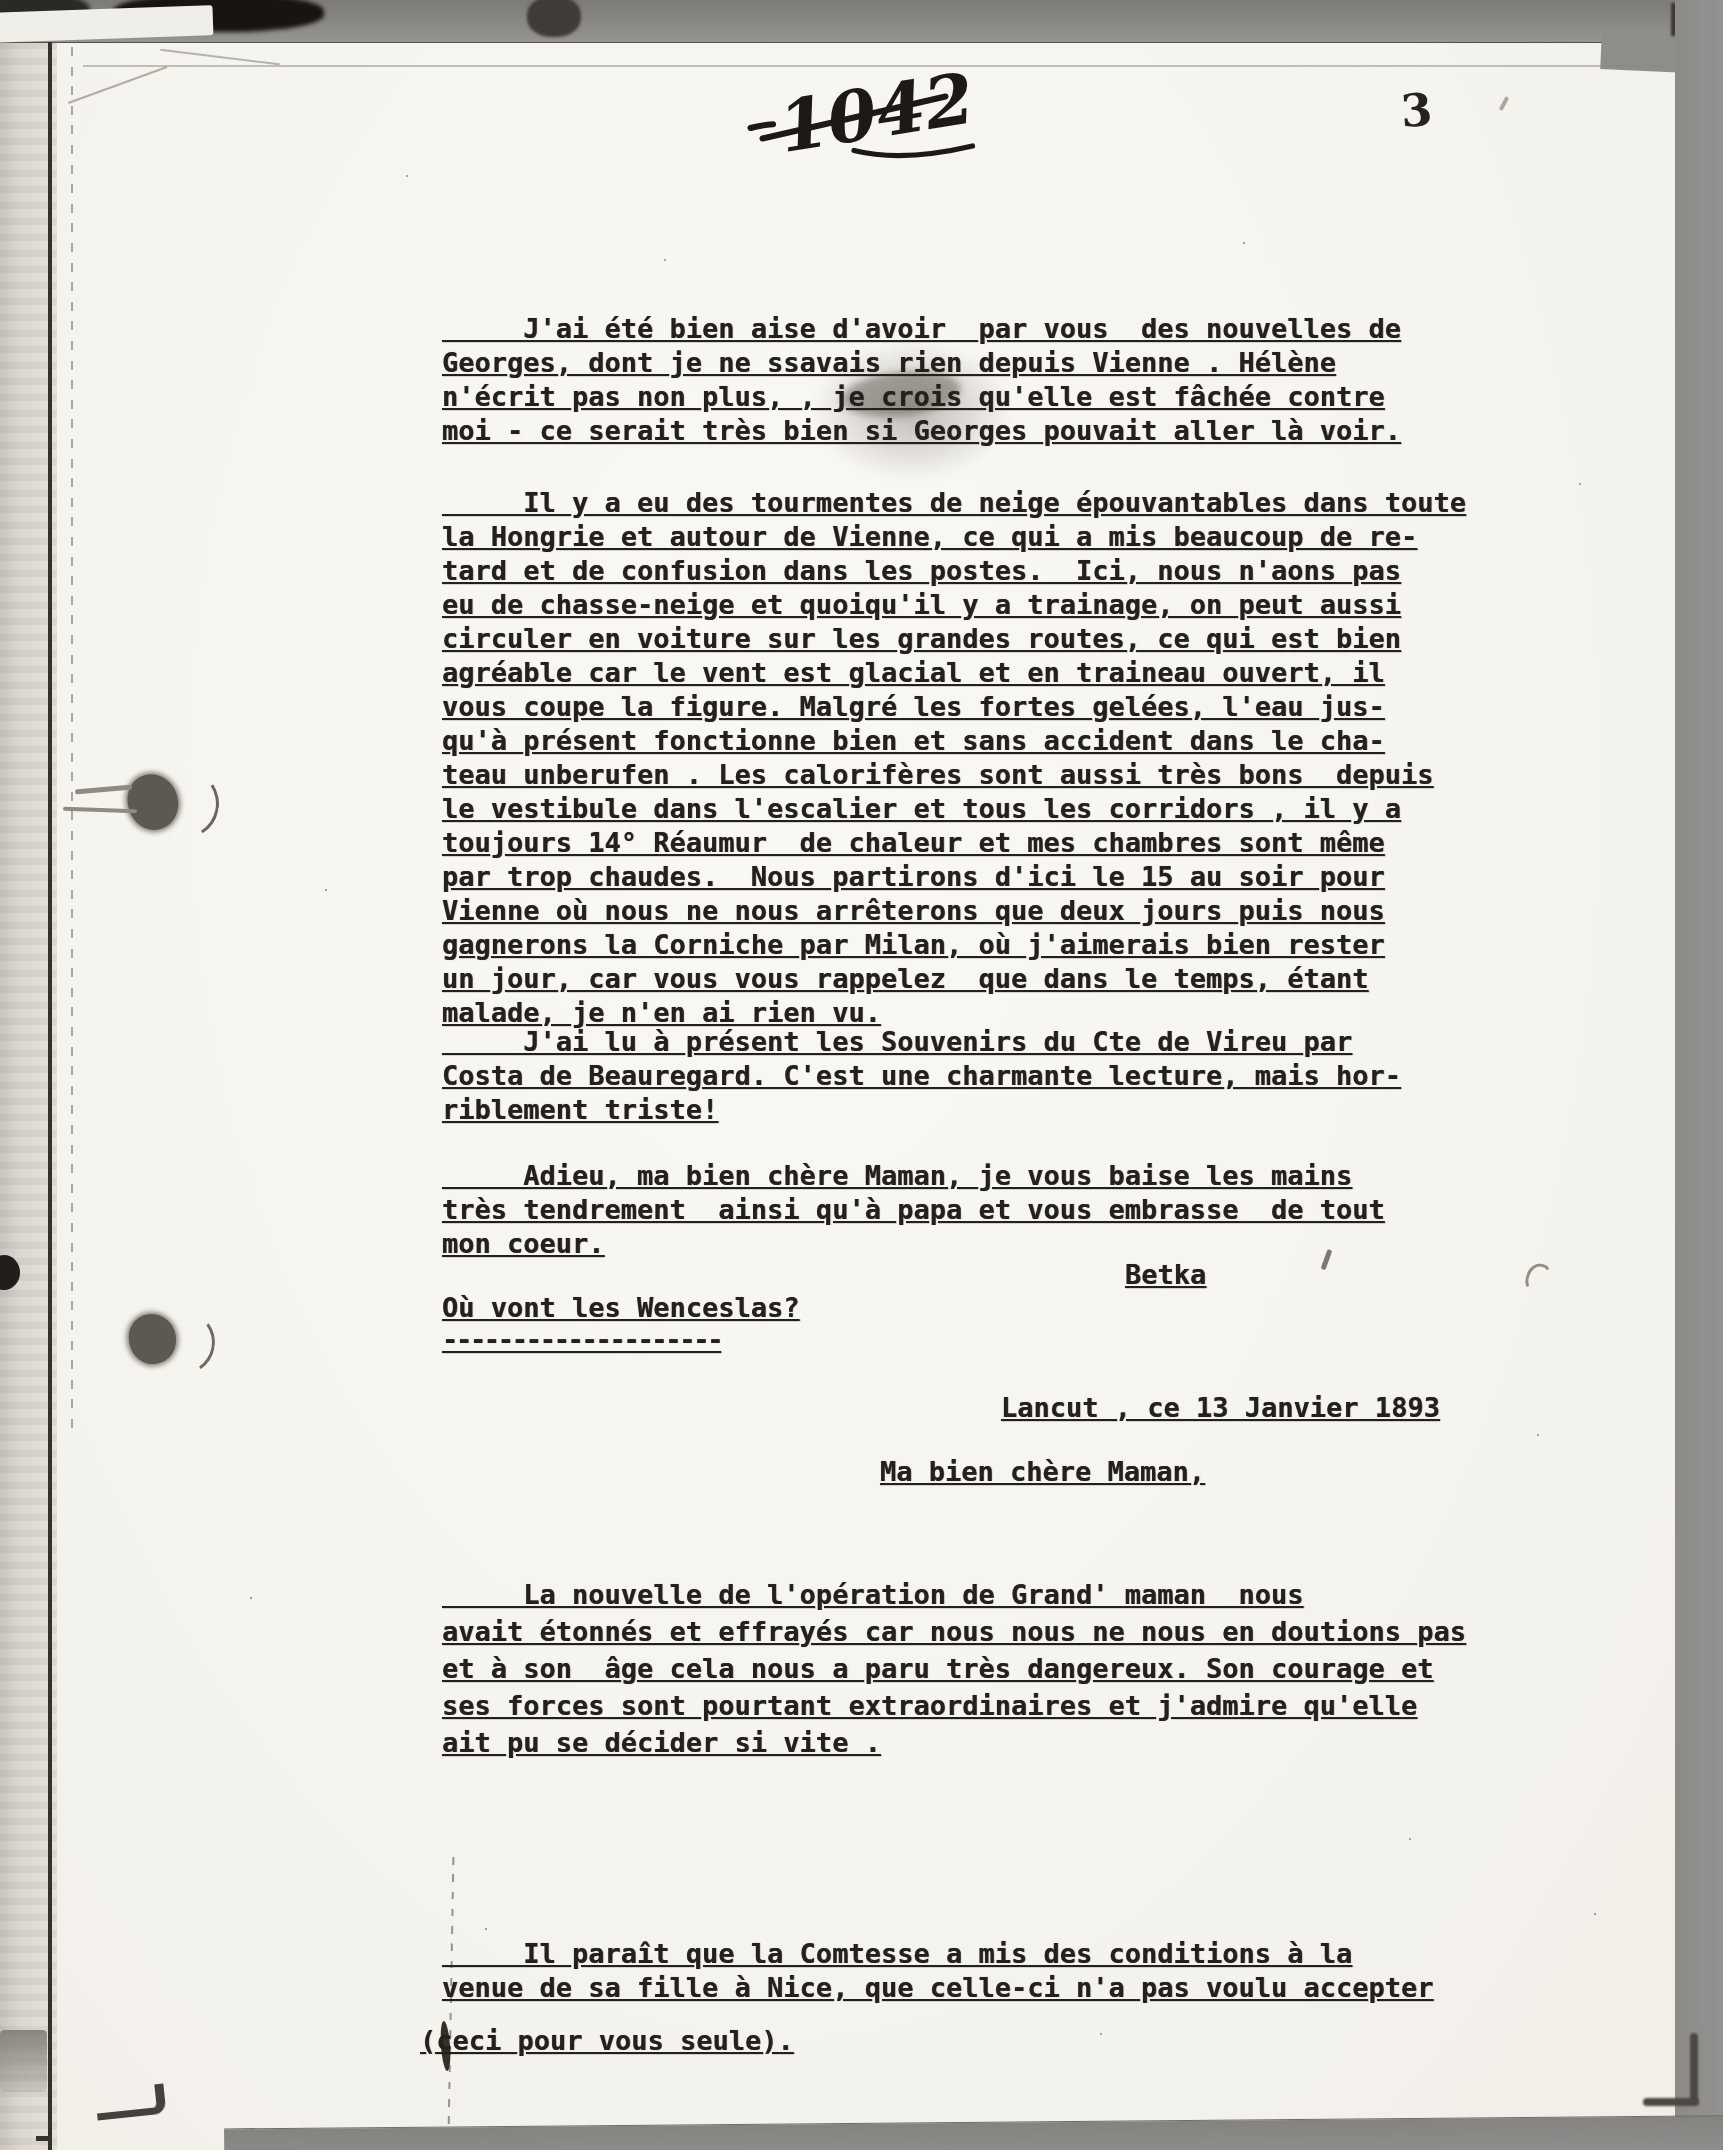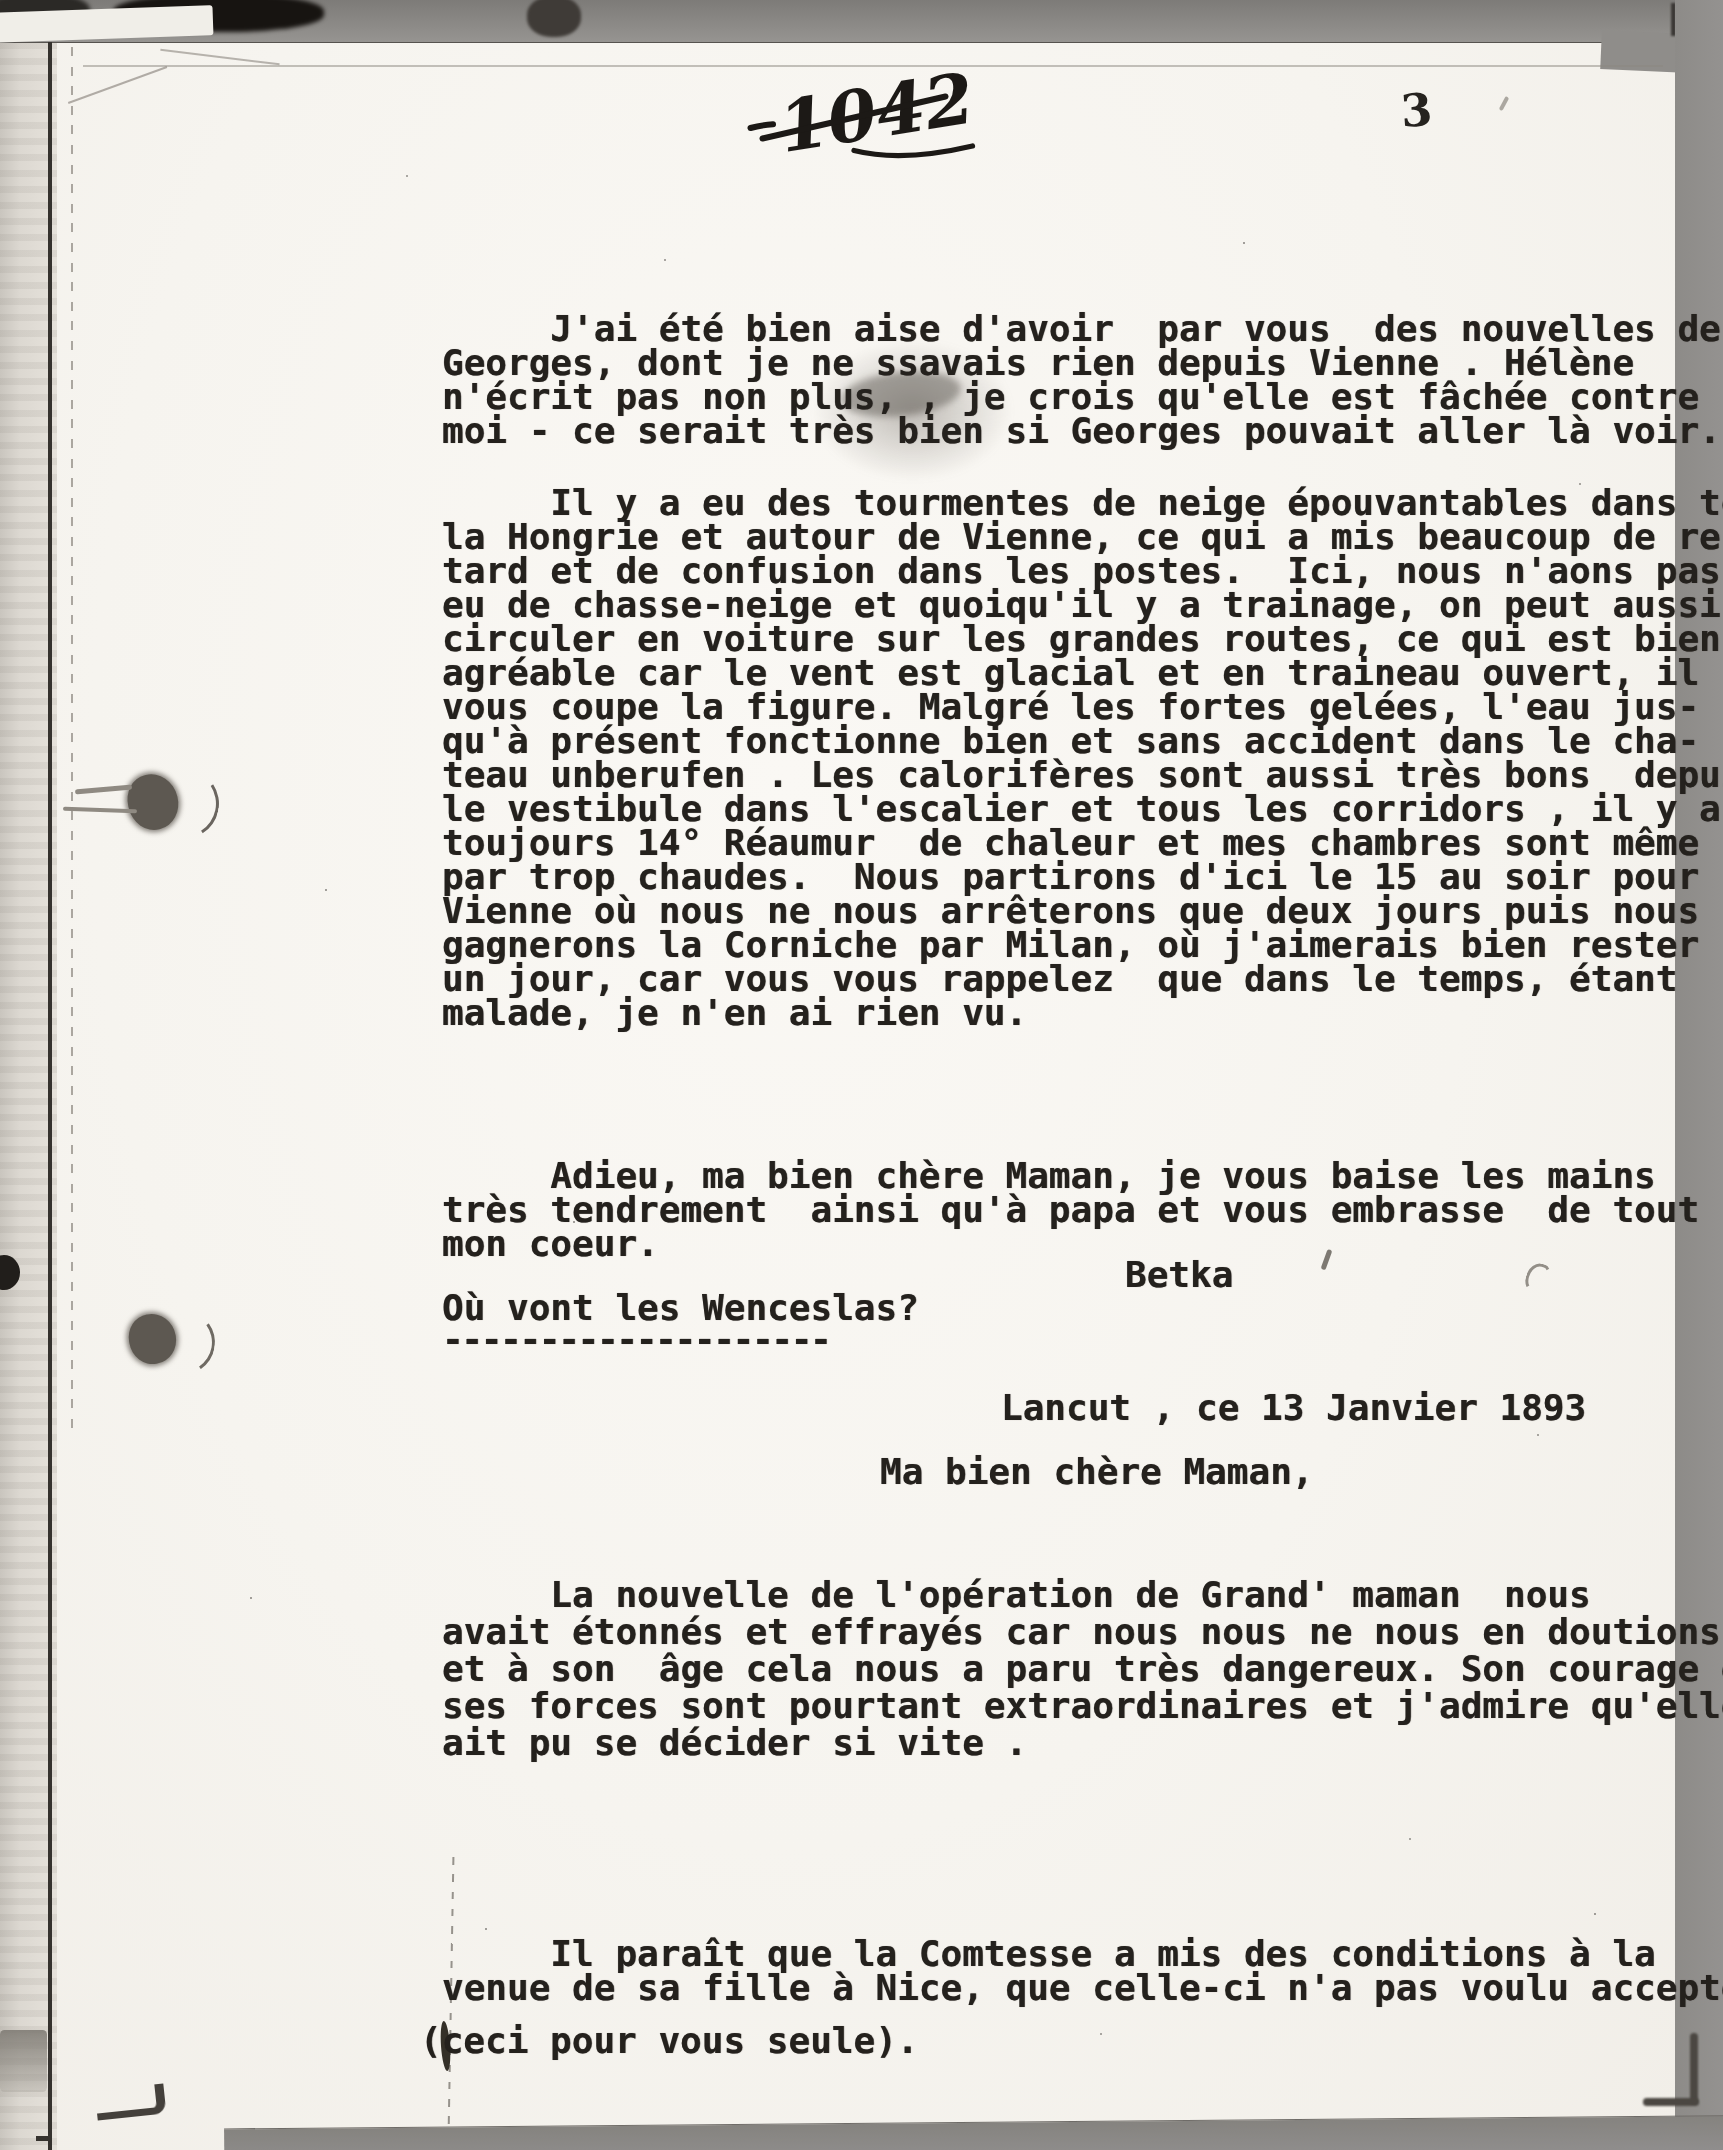--- a/index.html
+++ b/index.html
@@ -70,22 +70,22 @@
         background:repeating-linear-gradient(180deg,#57524b 0 7.5px,transparent 7.5px 17.3px);transform:rotate(1deg);}
   .ink-sliver{position:absolute;left:441px;top:2021px;width:9px;height:50px;background:#343028;
         border-radius:50%;transform:rotate(-4deg);}
   
   .smudge-a{position:absolute;left:811px;top:339px;width:203px;height:143px;border-radius:50%;
         background:radial-gradient(ellipse,rgba(110,104,97,.42) 0%,rgba(110,104,97,0) 70%);filter:blur(3px);}
   .smudge-b{position:absolute;left:841px;top:372px;width:120px;height:44px;border-radius:50%;
         background:rgba(82,77,70,.45);filter:blur(3.8px);transform:rotate(-6deg);}
   
   .tw{position:absolute;white-space:pre;font-family:"DejaVu Sans Mono",monospace;
-      font-size:36px;line-height:34px;font-weight:700;color:#24211d;
-      text-shadow:0.5px 0.3px 0.7px rgba(32,28,24,.55), -0.2px 0 0.5px rgba(32,28,24,.3);}
+      font-size:27px;line-height:34px;font-weight:700;color:#24211d;
+      text-shadow:0.5px 0.3px 0.7px rgba(32,28,24,.55), -0.2px 0 0.5px rgba(32,28,24,.3);text-decoration:underline;}
   .lh49{line-height:37px;}
   
   .pageno{position:absolute;left:1401px;top:84px;font-family:"DejaVu Serif",serif;
       font-size:45px;font-weight:600;color:#26231f;transform:rotate(-4deg);}
   .hw-svg{position:absolute;left:741px;top:65px;}
   .pen-tick{position:absolute;left:1324px;top:1249px;width:4.5px;height:21px;background:#5f5a53;
       border-radius:2.3px;transform:rotate(20deg);opacity:.8;}
   .pen-squiggle{position:absolute;left:1526px;top:1263px;width:16.6px;height:24px;
       border:3px solid #6b655d;border-right-color:transparent;border-bottom-color:transparent;
       border-radius:60% 40% 50% 50%;transform:rotate(16deg);opacity:.7;}
@@ -161,20 +161,23 @@
 vous coupe la figure. Malgré les fortes gelées, l'eau jus-
 qu'à présent fonctionne bien et sans accident dans le cha-
 teau unberufen . Les calorifères sont aussi très bons  depuis
 le vestibule dans l'escalier et tous les corridors , il y a
 toujours 14° Réaumur  de chaleur et mes chambres sont même
 par trop chaudes.  Nous partirons d'ici le 15 au soir pour
 Vienne où nous ne nous arrêterons que deux jours puis nous
 gagnerons la Corniche par Milan, où j'aimerais bien rester
 un jour, car vous vous rappelez  que dans le temps, étant
 malade, je n'en ai rien vu.</div>
+  <div class="tw" style="left:442px;top:1025px">     J'ai lu à présent les Souvenirs du Cte de Vireu par
+Costa de Beauregard. C'est une charmante lecture, mais hor-
+riblement triste!</div>
   <div class="tw" style="left:442px;top:1159px">     Adieu, ma bien chère Maman, je vous baise les mains
 très tendrement  ainsi qu'à papa et vous embrasse  de tout
 mon coeur.</div>
   <div class="tw" style="left:1125px;top:1258px">Betka</div>
   <div class="tw" style="left:442px;top:1291px">Où vont les Wenceslas?</div>
   <div class="tw" style="left:442px;top:1323px;letter-spacing:-2.3px">--------------------</div>
 
   <div class="tw" style="left:1001px;top:1391px">Lancut , ce 13 Janvier 1893</div>
   <div class="tw" style="left:880px;top:1455px">Ma bien chère Maman,</div>
   <div class="tw lh49" style="left:442px;top:1576px">     La nouvelle de l'opération de Grand' maman  nous

